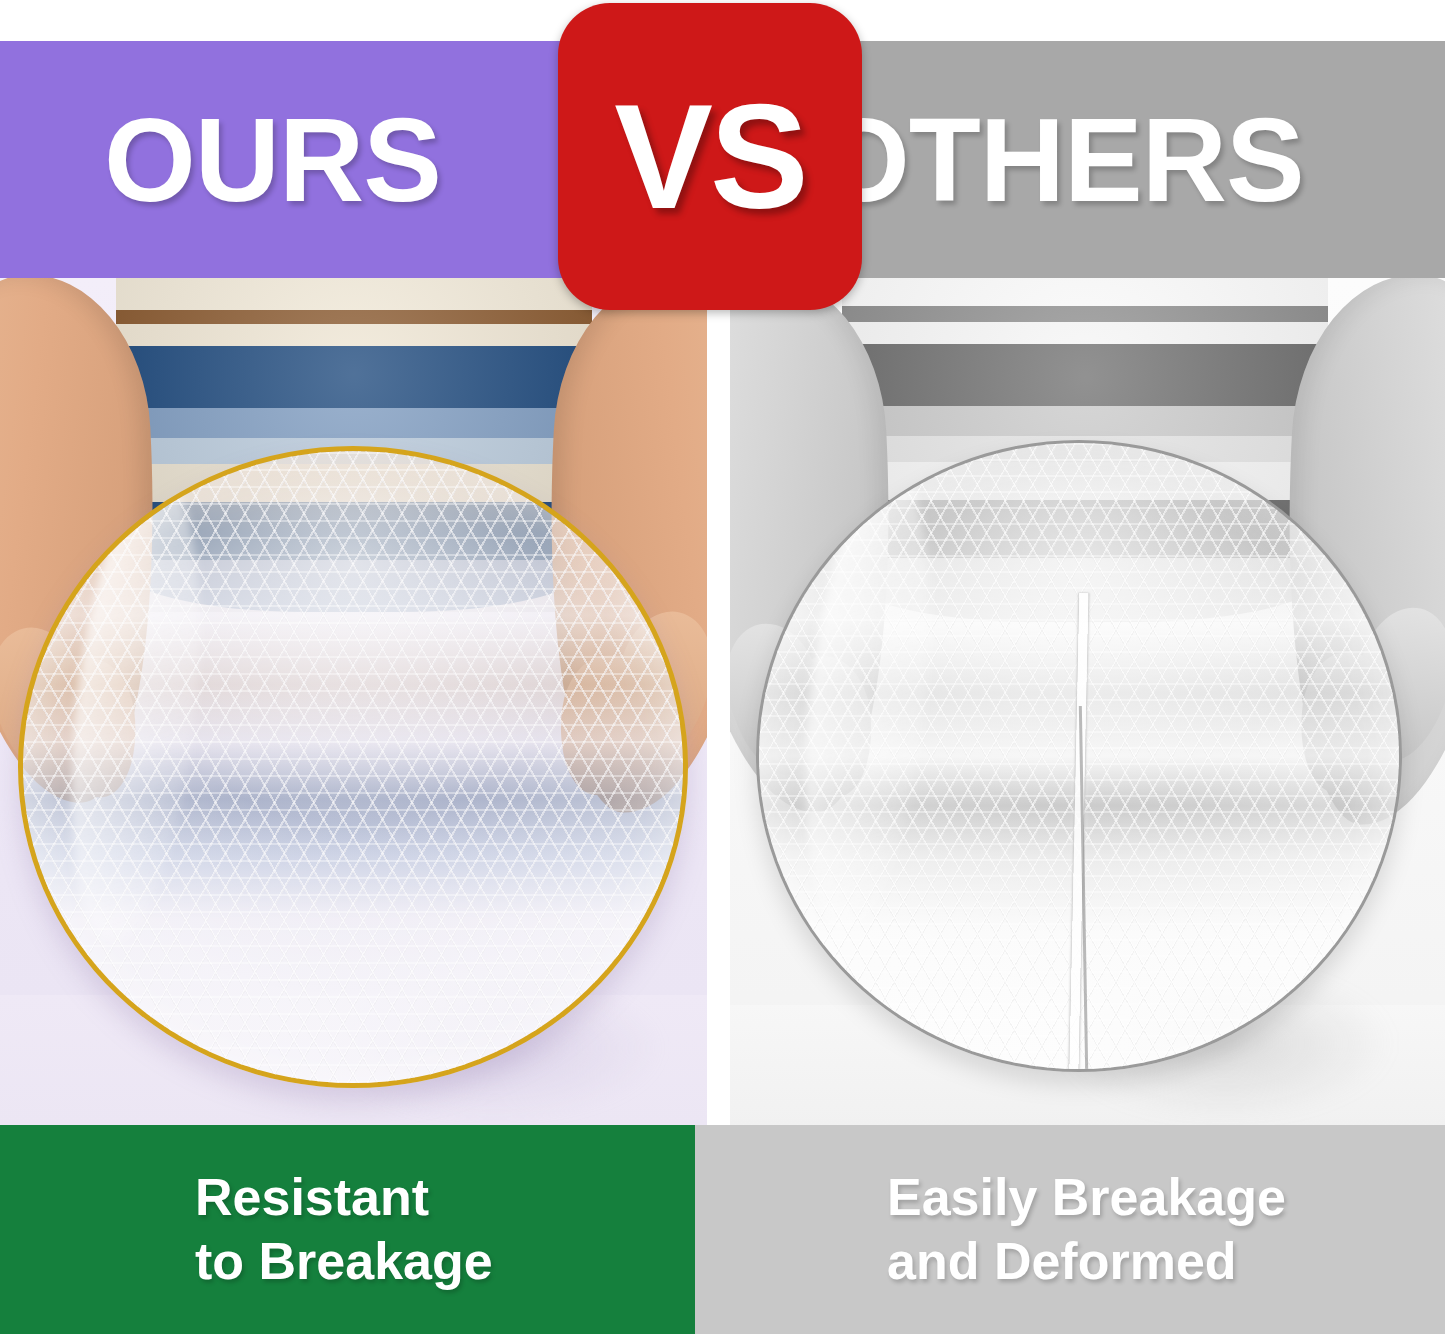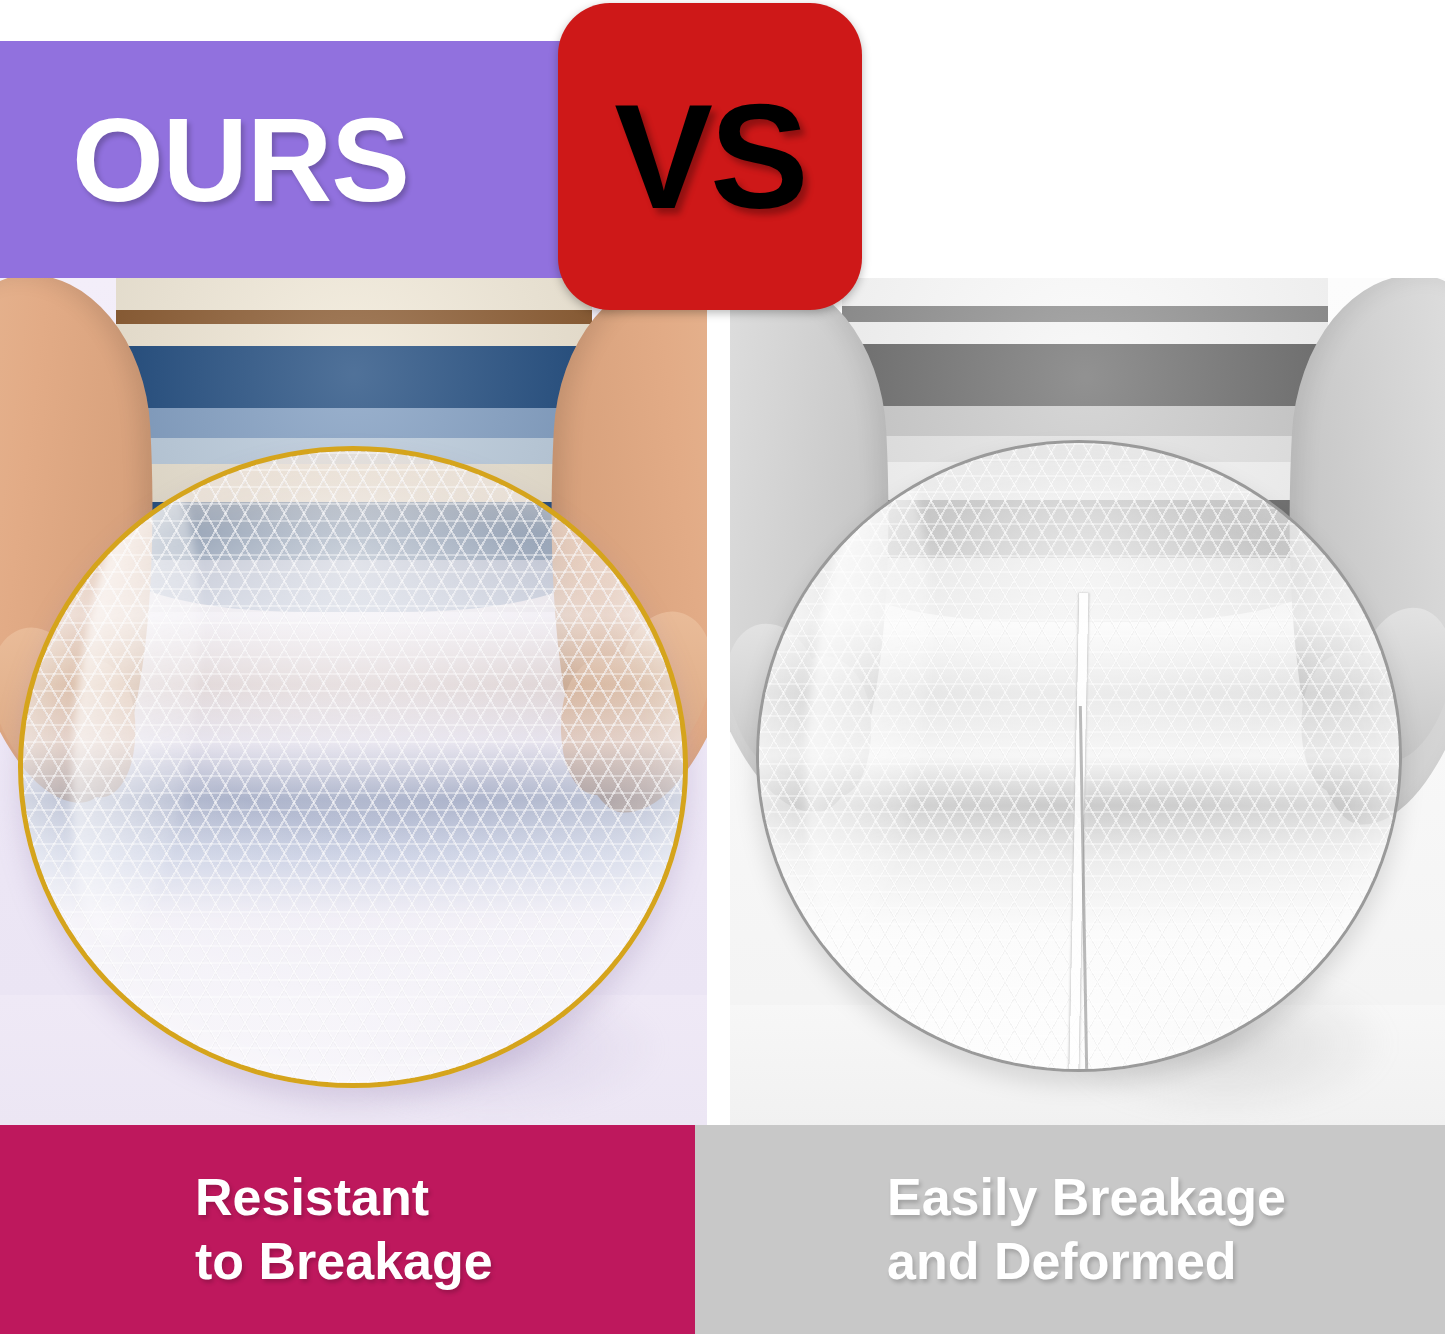--- a/index.html
+++ b/index.html
@@ -10,33 +10,33 @@
   .hdr{position:absolute;top:41px;height:237px;display:flex;align-items:center;}
   .hdr-ours{left:0;width:707px;background:#9171de;justify-content:flex-start;}
   .hdr-others{left:730px;width:715px;background:#a8a8a8;justify-content:flex-start;}
   .hdr-txt{
     color:#ffffff;font-weight:700;font-size:118px;line-height:1;
     letter-spacing:-1px;
     text-shadow:3px 4px 5px rgba(0,0,0,0.22);
     font-family:"Liberation Sans",sans-serif;
     white-space:nowrap;
   }
-  .hdr-ours .hdr-txt{margin-left:72px;}
+  .hdr-ours .hdr-txt{margin-left:104px;}
   .hdr-others .hdr-txt{margin-left:88px;}
 
   
   .vs-badge{
     position:absolute;left:558px;top:3px;width:304px;height:307px;
     background:#ce1818;border-radius:52px;
     display:flex;align-items:center;justify-content:center;
     box-shadow:0 3px 10px rgba(0,0,0,0.28);
     z-index:30;
   }
   .vs-badge .vs-txt{
-    color:#000000;font-weight:700;font-size:148px;line-height:1;
+    color:#ffffff;font-weight:700;font-size:148px;line-height:1;
     letter-spacing:-3px;
     text-shadow:5px 6px 6px rgba(0,0,0,0.30);
     font-family:"Liberation Sans",sans-serif;
   }
 
   
   .photos{position:absolute;left:0;top:278px;width:1445px;height:847px;}
   .panel{position:absolute;top:0;height:847px;overflow:hidden;}
   .panel-left{left:0;width:707px;}
   .panel-right{left:730px;width:715px;}
@@ -215,40 +215,43 @@
     position:absolute;left:0;bottom:0;width:100%;height:130px;
     background:linear-gradient(180deg,#efe9f6,#ece6f4);
   }
   .table-r{
     position:absolute;left:0;bottom:0;width:100%;height:120px;
     background:linear-gradient(180deg,#f7f7f7,#f1f1f1);
   }
 
   
   .cap{position:absolute;top:1125px;height:209px;display:flex;align-items:center;}
-  .cap-left{left:0;width:748px;background:#be185d;}
+  .cap-left{left:0;width:748px;background:#15803d;}
   .cap-right{left:695px;width:750px;background:#c8c8c8;}
   .cap-txt{
     color:#ffffff;font-weight:700;font-size:52px;line-height:1.22;
     font-family:"Liberation Sans",sans-serif;
     text-shadow:2px 3px 4px rgba(0,0,0,0.20);
     white-space:pre-line;
   }
   .cap-left .cap-txt{margin-left:195px;}
   .cap-right .cap-txt{margin-left:192px;}
 </style>
 </head>
 <body>
 
 <div class="stage">
 
   <div class="hdr hdr-ours">
     <span class="hdr-txt">OURS</span>
   </div>
 
+  <div class="hdr hdr-others">
+    <span class="hdr-txt">OTHERS</span>
+  </div>
 
   <div class="vs-badge">
     <span class="vs-txt">VS</span>
   </div>
 
   <div class="photos">
 
     <div class="panel panel-left">
       <div class="bg-left"></div>
       <div class="table-l"></div>

